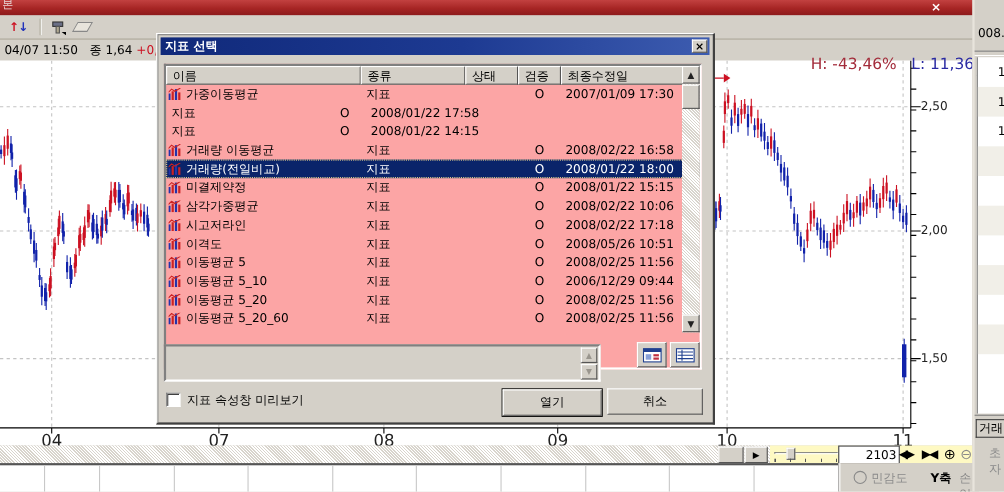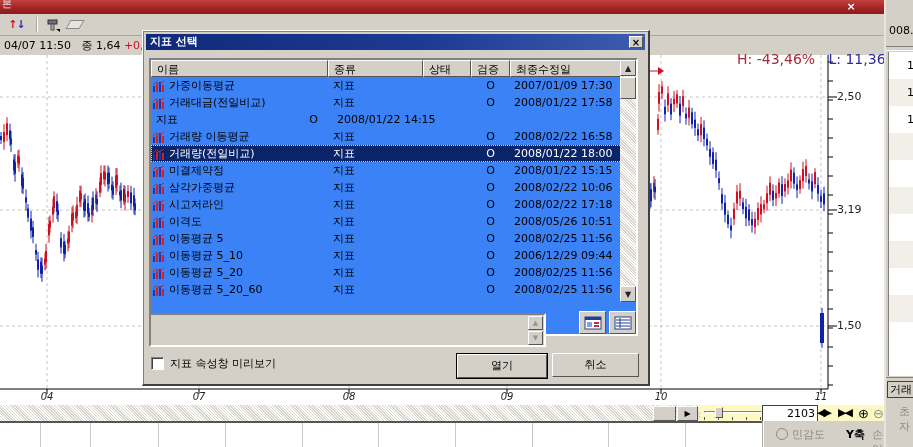--- a/index.html
+++ b/index.html
@@ -12,21 +12,21 @@
   #win-close{right:28px;top:0px;width:18px;height:13px;color:#fff;font-weight:bold;font-size:11px;text-align:center;line-height:13px;cursor:default;}
   #toolbar{left:0;top:14px;width:888px;height:21px;background:#d4d0c8;border-bottom:1px solid #aca899;}
   .tbtn{position:absolute;top:2px;height:17px;display:flex;align-items:center;justify-content:center;}
   .tsep{position:absolute;top:3px;width:1px;height:15px;background:#aca899;border-right:1px solid #fff;}
   #infobar{left:4px;top:38px;height:14px;white-space:pre;}
   .red{color:#cc1122;}
   
   #chart-bg{left:0;top:55px;width:884px;height:350px;background:#fff;}
   #chartsvg{left:0;top:55px;}
   .ylab{position:absolute;left:837px;width:34px;font-size:11px;color:#222;}
-  .xlab{position:absolute;top:391px;width:24px;text-align:center;font-size:10px;color:#222;font-style:italic;}
+  .xlab{position:absolute;top:391px;width:24px;text-align:center;font-size:15px;color:#222;}
   #hl-text{top:51px;left:737px;font-size:14px;white-space:pre;}
   #hl-text .h{color:#a32b3a;} #hl-text .l{color:#2b2ba3;}
   
   #scrolltrack{left:0;top:405px;width:700px;height:16px;
     background:repeating-linear-gradient(45deg,#ffffff 0 1px,#d8d4cc 1px 2px);}
   #bottombar{left:700px;top:405px;width:188px;height:16px;background:#fef9c3;}
   .raised{background:#d4d0c8;border-top:1px solid #fff;border-left:1px solid #fff;border-right:1px solid #555;border-bottom:1px solid #555;box-sizing:border-box;}
   .sunken{border-top:1px solid #808080;border-left:1px solid #808080;border-right:1px solid #fff;border-bottom:1px solid #fff;box-sizing:border-box;}
   #counter{right:0;top:0;width:52px;height:15px;background:#fff;border:1px solid #404040;text-align:right;font-size:11px;font-family:"DejaVu Sans",sans-serif;padding:0 2px 0 0;}
   .navico{position:absolute;top:1px;font-size:11px;letter-spacing:-2px;}
@@ -44,28 +44,28 @@
   .dbl{position:absolute;left:0;width:29px;height:3px;border-top:1px solid #808080;border-bottom:1px solid #fff;}
   #rp-tab{position:absolute;left:1px;top:381px;width:27px;height:17px;background:#d4d0c8;border:1px solid #404040;border-right:none;line-height:16px;padding-left:2px;box-sizing:border-box;}
   
   #dialog{left:142px;top:30px;width:505px;height:353px;background:#d4d0c8;
           border-top:1px solid #fff;border-left:1px solid #fff;border-right:2px solid #404040;border-bottom:2px solid #404040;
           box-shadow:1px 1px 0 #808080 inset;z-index:10;}
   #dlg-title{position:absolute;left:3px;top:3px;right:3px;height:16px;
      background:linear-gradient(90deg,#10297a 0%,#1d3a92 55%,#3d5cb0 100%);
      color:#fff;font-weight:bold;line-height:16px;padding-left:4px;font-size:11px;}
   #dlg-close{position:absolute;right:2px;top:2px;width:14px;height:12px;font-size:10px;font-weight:bold;line-height:11px;text-align:center;color:#000;}
-  #listbox{position:absolute;left:6px;top:27px;width:489px;height:278px;background:#3b82f6;
+  #listbox{position:absolute;left:6px;top:27px;width:489px;height:278px;background:#fca5a5;
      border-top:2px solid #808080;border-left:2px solid #808080;border-right:2px solid #fff;border-bottom:2px solid #fff;box-sizing:border-box;}
   #listhead{display:flex;height:17px;}
   .hcell{background:#d4d0c8;border-top:1px solid #fff;border-left:1px solid #fff;border-right:1px solid #555;border-bottom:1px solid #555;
      box-sizing:border-box;padding:1px 0 0 5px;font-size:11px;overflow:hidden;white-space:nowrap;}
   .lrow{display:flex;height:17px;align-items:center;white-space:nowrap;}
   .lrow span{overflow:hidden;}
-  .c0{width:177px;display:flex;align-items:flex-end;box-sizing:border-box;padding-left:2px;}
+  .c0{width:177px;display:flex;align-items:center;box-sizing:border-box;padding-left:2px;}
   .c1{width:95px;box-sizing:border-box;padding-left:5px;}
   .c2{width:48px;}
   .c3{width:39px;text-align:center;}
   .c4{width:110px;box-sizing:border-box;padding-left:4px;}
   .licon{width:13px;height:12px;margin-right:3px;flex:none;}
   .sel{background:#0a246a;color:#fff;outline:1px dotted #f0d890;outline-offset:-1px;}
   #vscroll{position:absolute;right:0;top:0;width:16px;height:242px;background:#d8d4cc;
     background-image:repeating-linear-gradient(45deg,#ffffff 0 1px,#d8d4cc 1px 2px);}
   .sbtn{position:absolute;left:0;width:16px;height:16px;font-size:8px;text-align:center;line-height:15px;color:#222;}
   #sthumb{position:absolute;left:0;top:17px;width:16px;height:22px;}
@@ -404,21 +404,21 @@
       <line x1="824" y1="131.64946158411558" x2="824" y2="156.18590449242507" stroke="#1122aa"></line>
       <rect x="823" y="138.4056798123454" width="2" height="11.024006451849885" fill="#1122aa"></rect>
       <line x1="822" y1="253" x2="822" y2="293" stroke="#1122aa"></line>
       <rect x="820" y="258" width="4" height="30" fill="#1122aa"></rect>
       <line x1="644" y1="16" x2="658" y2="16" stroke="#cc1122"></line>
       <polygon points="658,12 658,20 664,16" fill="#cc1122"></polygon>
     </svg>
   <div class="abs" id="hl-text"><span class="h">H: -43,46%</span><span>   </span><span class="l">L: 11,36%</span></div>
   <div class="abs" id="chartlabels" style="left:0;top:0;">
       <div class="ylab" style="top: 90px;">2,50</div>
-      <div class="ylab" style="top: 203px;">3,19</div>
+      <div class="ylab" style="top: 203px;">2,00</div>
       <div class="ylab" style="top: 319px;">1,50</div>
       <div class="xlab" style="left: 35px;">04</div>
       <div class="xlab" style="left: 187px;">07</div>
       <div class="xlab" style="left: 337px;">08</div>
       <div class="xlab" style="left: 495px;">09</div>
       <div class="xlab" style="left: 649px;">10</div>
       <div class="xlab" style="left: 809px;">11</div>
     </div>
 
   <div class="abs" id="scrolltrack"></div>
@@ -501,30 +501,20 @@
                   <polyline points="0,4 3,1 6,3 11,0" stroke="#cc2222" fill="none"></polyline>
                 </svg></span>
               <span>가중이동평균</span>
             </span>
             <span class="c1">지표</span>
             <span class="c2"></span>
             <span class="c3">O</span>
             <span class="c4">2007/01/09 17:30</span>
           </div>
           <div class="lrow">
-            <span class="c0">
-              <span class="licon"><svg width="12" height="11" viewBox="0 0 12 11">
-                  <rect x="0" y="5" width="2" height="6" fill="#2233aa"></rect>
-                  <rect x="3" y="3" width="2" height="8" fill="#cc2222"></rect>
-                  <rect x="6" y="1" width="2" height="10" fill="#2233aa"></rect>
-                  <rect x="9" y="4" width="2" height="7" fill="#cc2222"></rect>
-                  <polyline points="0,4 3,1 6,3 11,0" stroke="#cc2222" fill="none"></polyline>
-                </svg></span>
-              <span>거래대금(전일비교)</span>
-            </span>
             <span class="c1">지표</span>
             <span class="c2"></span>
             <span class="c3">O</span>
             <span class="c4">2008/01/22 17:58</span>
           </div>
           <div class="lrow">
             <span class="c1">지표</span>
             <span class="c2"></span>
             <span class="c3">O</span>
             <span class="c4">2008/01/22 14:15</span>

